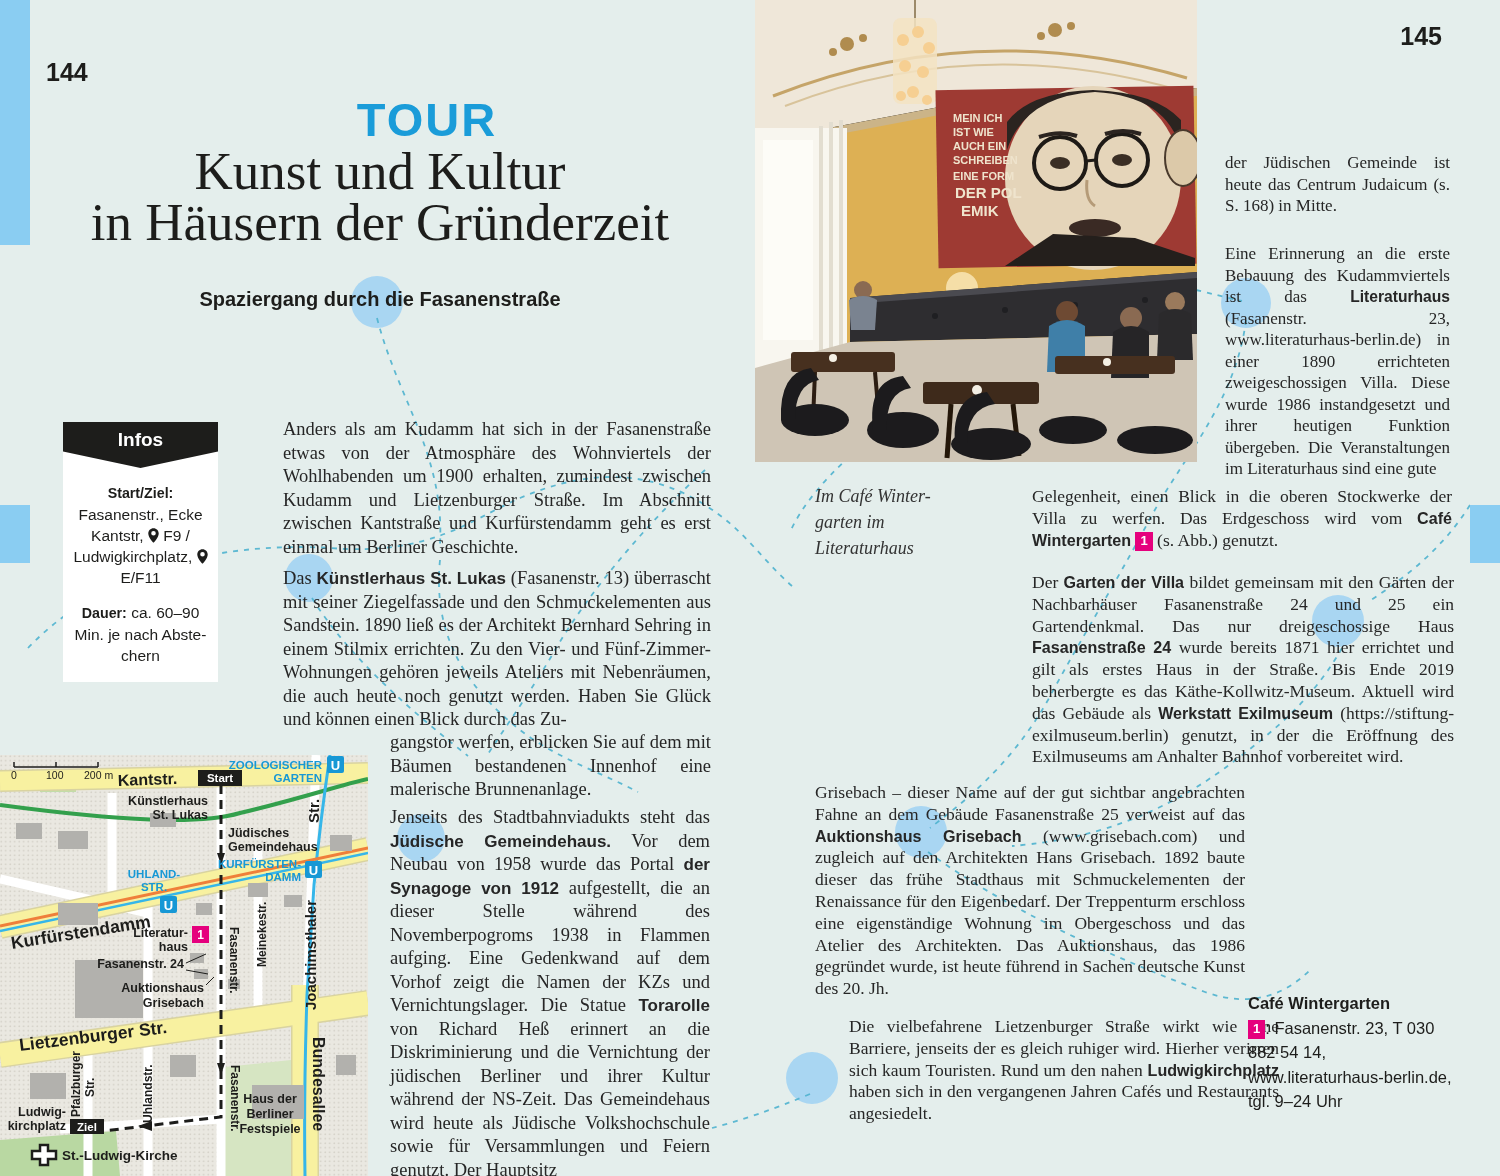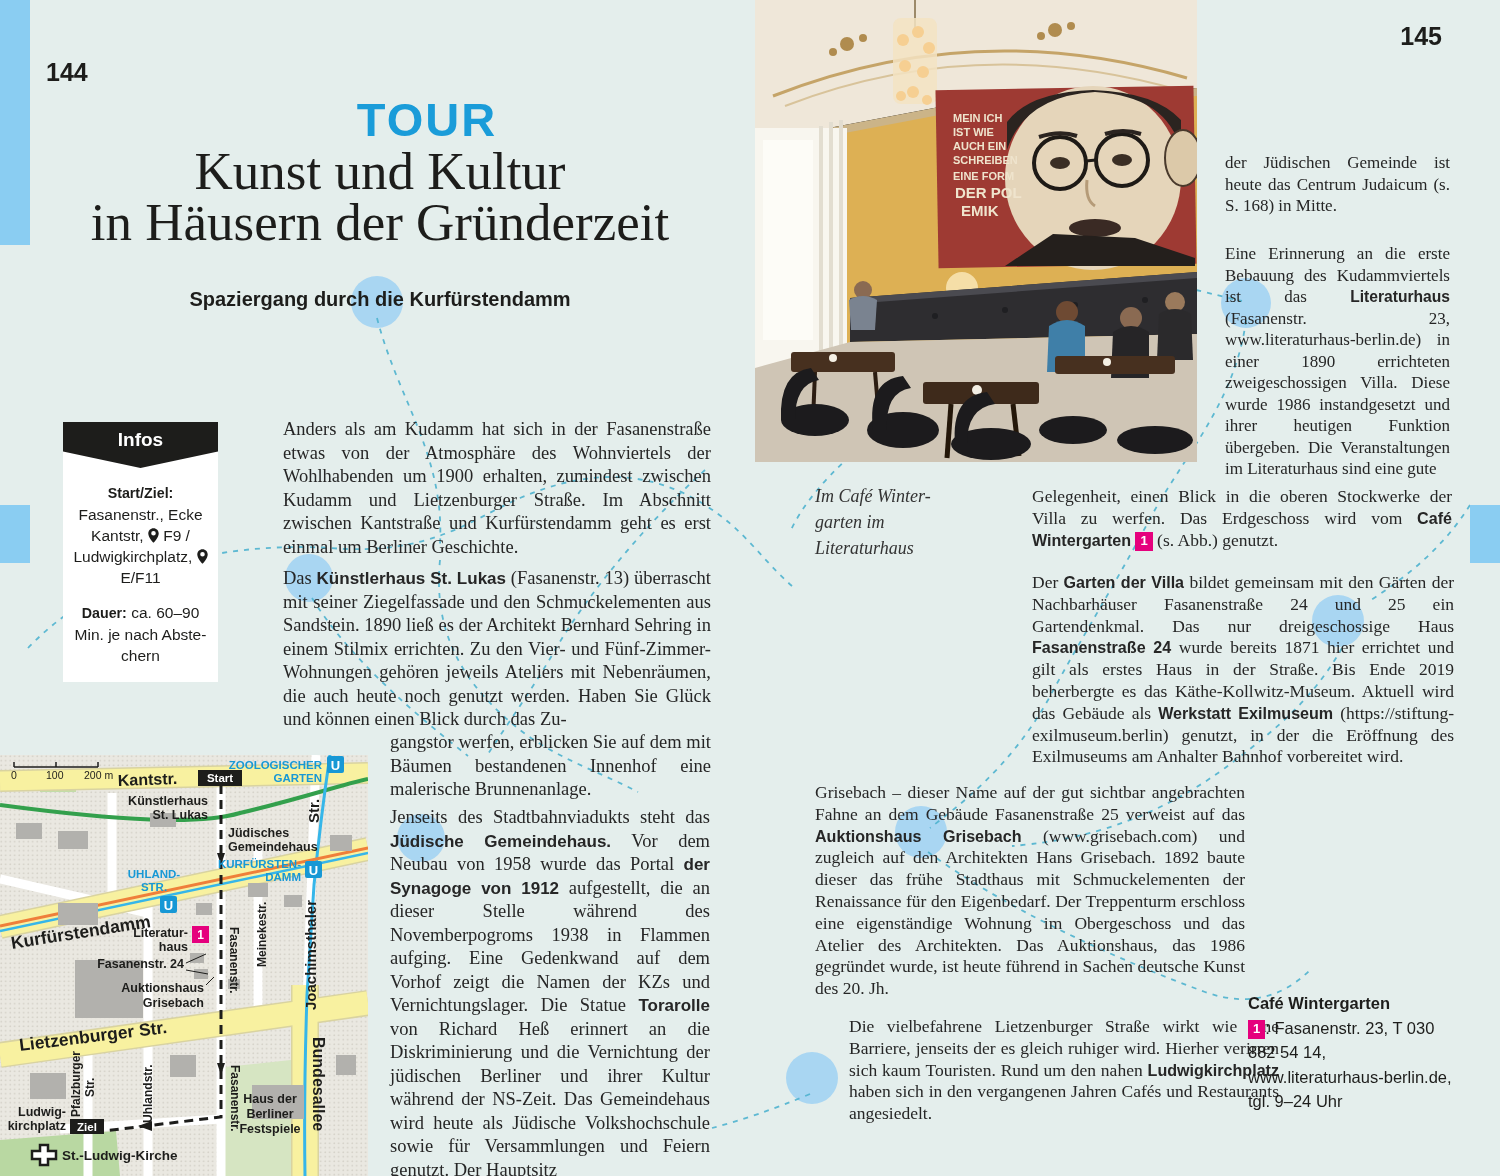--- a/index.html
+++ b/index.html
@@ -77,21 +77,21 @@
       <path d="M928,852 C1000,905 1105,955 1205,992 C1250,1008 1285,996 1312,968"></path>
       <path d="M810,1094 C772,1110 742,1120 712,1128"></path>
     </g>
   </svg>
 
   <div class="kicker">TOUR</div>
   <div class="title">
     <div>Kunst und Kultur</div>
     <div>in Häusern der Gründerzeit</div>
   </div>
-  <div class="subtitle">Spaziergang durch die Kurfürstendamm</div>
+  <div class="subtitle">Spaziergang durch die Fasanenstraße</div>
 
   <div class="infobox">
     <div class="infobox-header">Infos</div>
     <div class="block"><span class="kw">Start/Ziel:</span><br><span>Fasanenstr., Ecke Kantstr, </span><svg viewBox="0 0 12 16" class="pin-icon">
           <path d="M6 0C2.7 0 .3 2.6.3 5.8.3 10.2 6 16 6 16s5.7-5.8 5.7-10.2C11.7 2.6 9.3 0 6 0zm0 8.1a2.5 2.5 0 1 1 0-5 2.5 2.5 0 0 1 0 5z"></path>
         </svg><span> F9 / Ludwigkirchplatz, </span><svg viewBox="0 0 12 16" class="pin-icon">
           <path d="M6 0C2.7 0 .3 2.6.3 5.8.3 10.2 6 16 6 16s5.7-5.8 5.7-10.2C11.7 2.6 9.3 0 6 0zm0 8.1a2.5 2.5 0 1 1 0-5 2.5 2.5 0 0 1 0 5z"></path>
         </svg><span> E/F11</span></div>
     <div class="block"><span class="kw">Dauer:</span><span> ca. 60–90 Min. je nach Abste­chern</span></div>
   </div>

